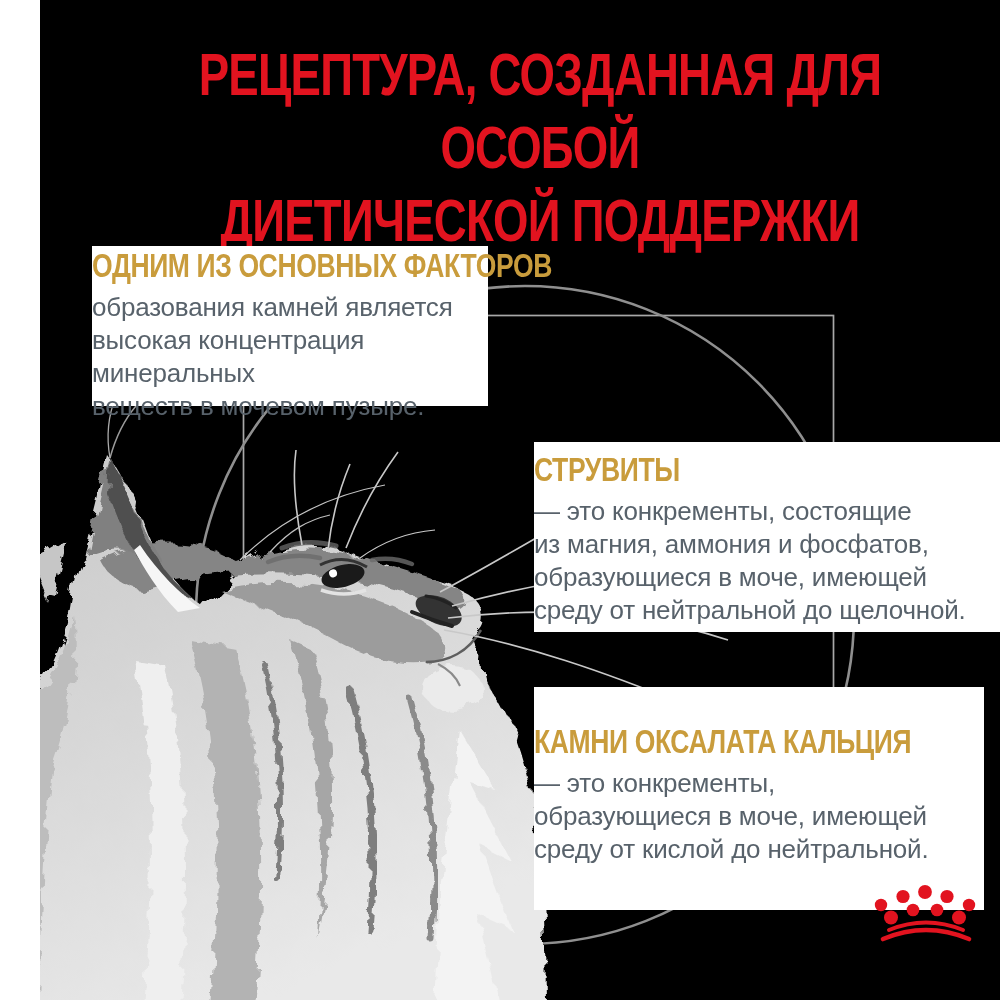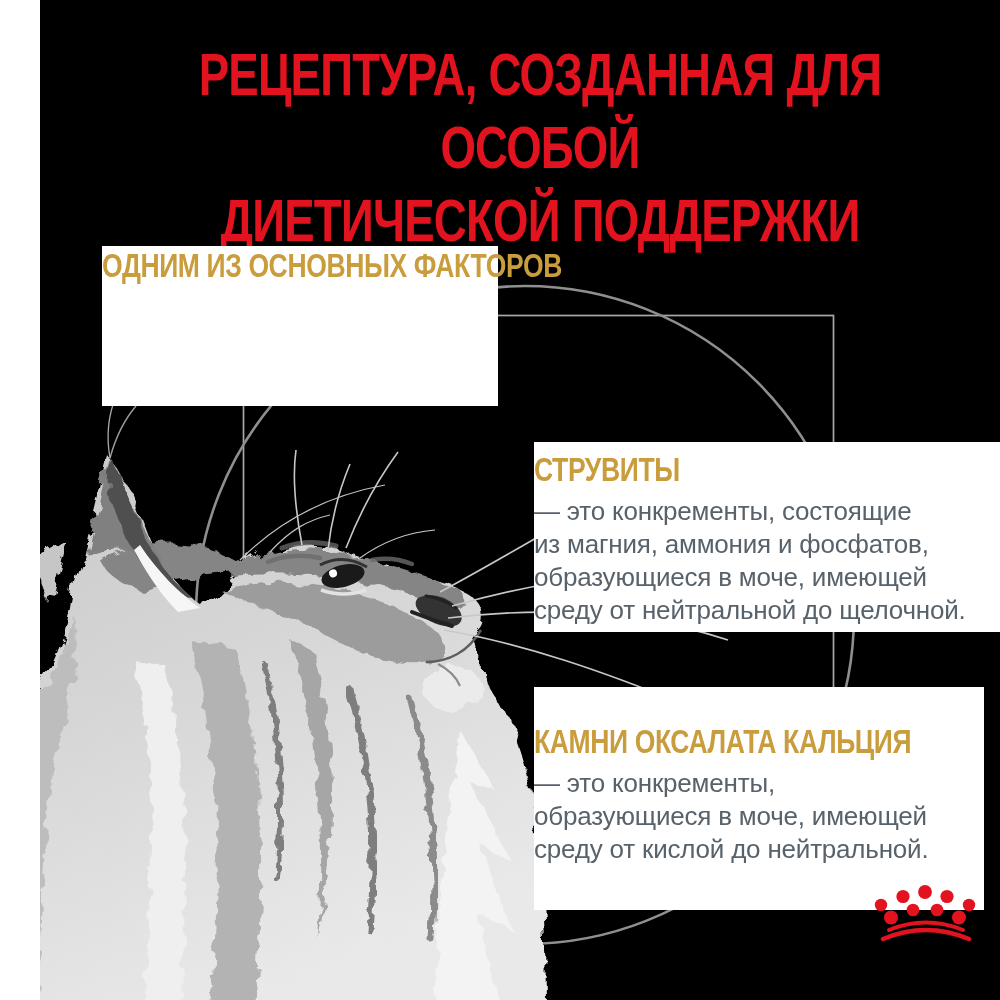--- a/index.html
+++ b/index.html
@@ -10,21 +10,21 @@
   .title{position:absolute;top:38px;left:0;width:1000px;margin:0;text-align:center;
          font-weight:bold;font-size:60px;line-height:73px;letter-spacing:-1px;
          color:#e2131f;white-space:pre-line;transform:scaleX(.76);transform-origin:50% 0;
          z-index:3;}
   
   .block{position:absolute;background:#fff;z-index:3;}
   .block h2{margin:0;font-weight:bold;color:#c99c3c;font-size:34px;line-height:38px;
             letter-spacing:-.5px;white-space:nowrap;transform:scaleX(.78);transform-origin:0 50%;}
   .block p{margin:7px 0 0 0;color:#58626b;font-size:26px;line-height:33px;
            letter-spacing:-.2px;white-space:pre-line;}
-  .b1{left:62px;top:246px;width:396px;height:160px;}
+  .b1{left:52px;top:246px;width:396px;height:160px;}
   .b2{left:494px;top:442px;width:470px;height:182px;padding-top:8px;}
   .b3{left:494px;top:687px;width:450px;height:188px;padding-top:35px;}
   
   .decor{z-index:1;}
   .cat{z-index:2;}
   .crown{z-index:4;position:absolute;left:828px;top:880px;}
 </style>
 </head>
 <body>
 
@@ -129,20 +129,23 @@
       <path d="M 230,552 C 250,530 268,520 290,515" stroke="#bfbfbf" stroke-width="1.2" fill="none"></path>
       <path d="M 320,558 C 345,540 370,532 395,530" stroke="#c9c9c9" stroke-width="1.2" fill="none"></path>
     </g>
   </svg>
 
   <h1 class="title">РЕЦЕПТУРА, СОЗДАННАЯ ДЛЯ ОСОБОЙ
 ДИЕТИЧЕСКОЙ ПОДДЕРЖКИ</h1>
 
   <section class="block b1">
     <h2>ОДНИМ ИЗ ОСНОВНЫХ ФАКТОРОВ</h2>
+    <p>образования камней является
+высокая концентрация минеральных
+веществ в мочевом пузыре.</p>
   </section>
 
   <section class="block b2">
     <h2>СТРУВИТЫ</h2>
     <p>— это конкременты, состоящие
 из магния, аммония и фосфатов,
 образующиеся в моче, имеющей
 среду от нейтральной до щелочной.</p>
   </section>
 

